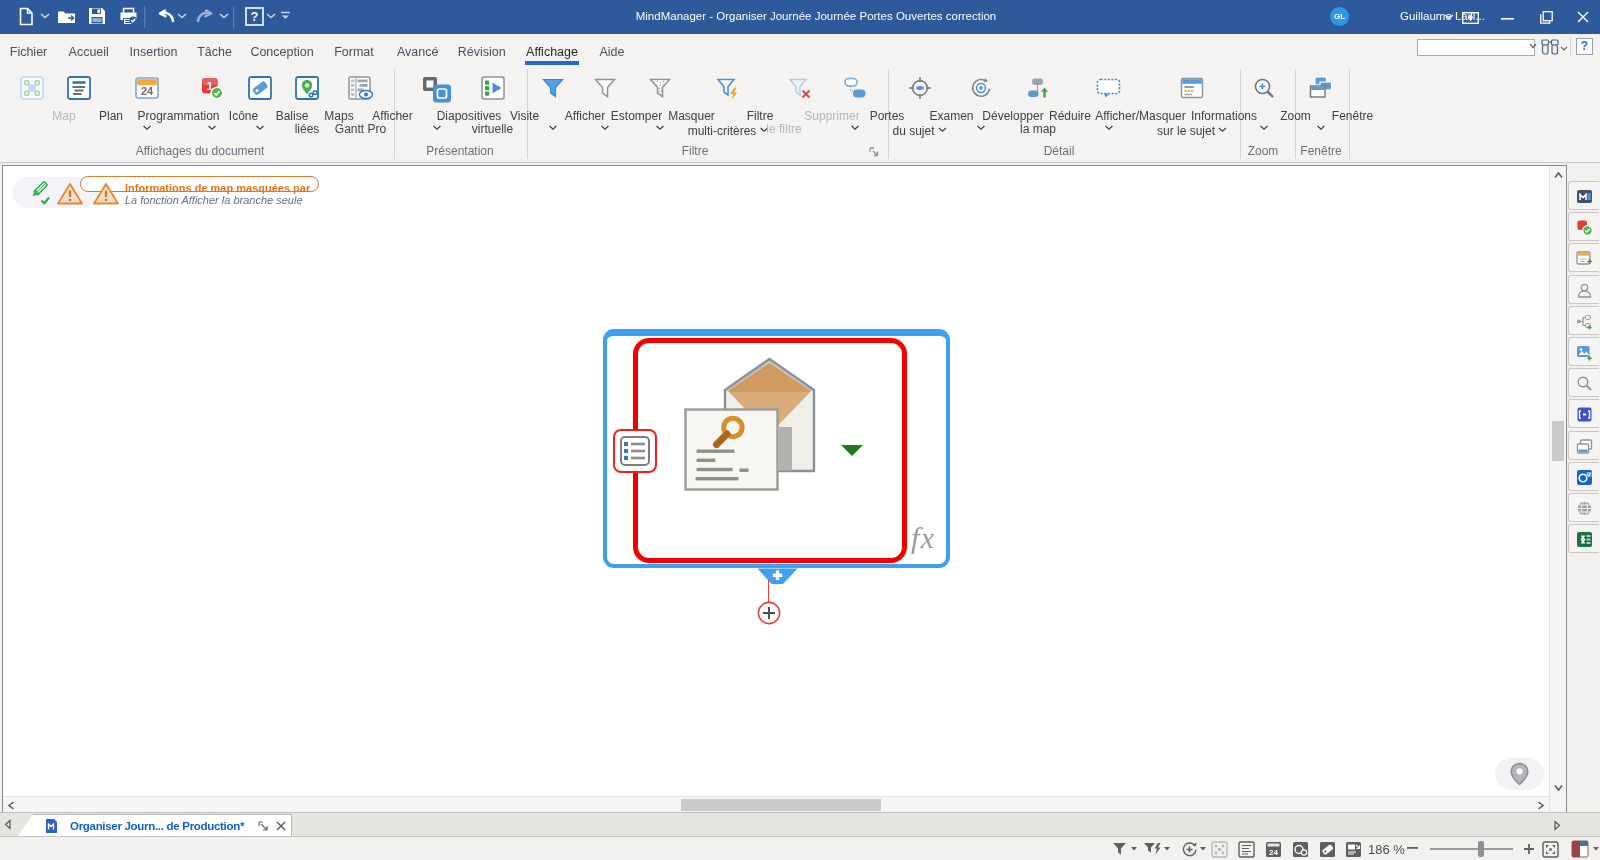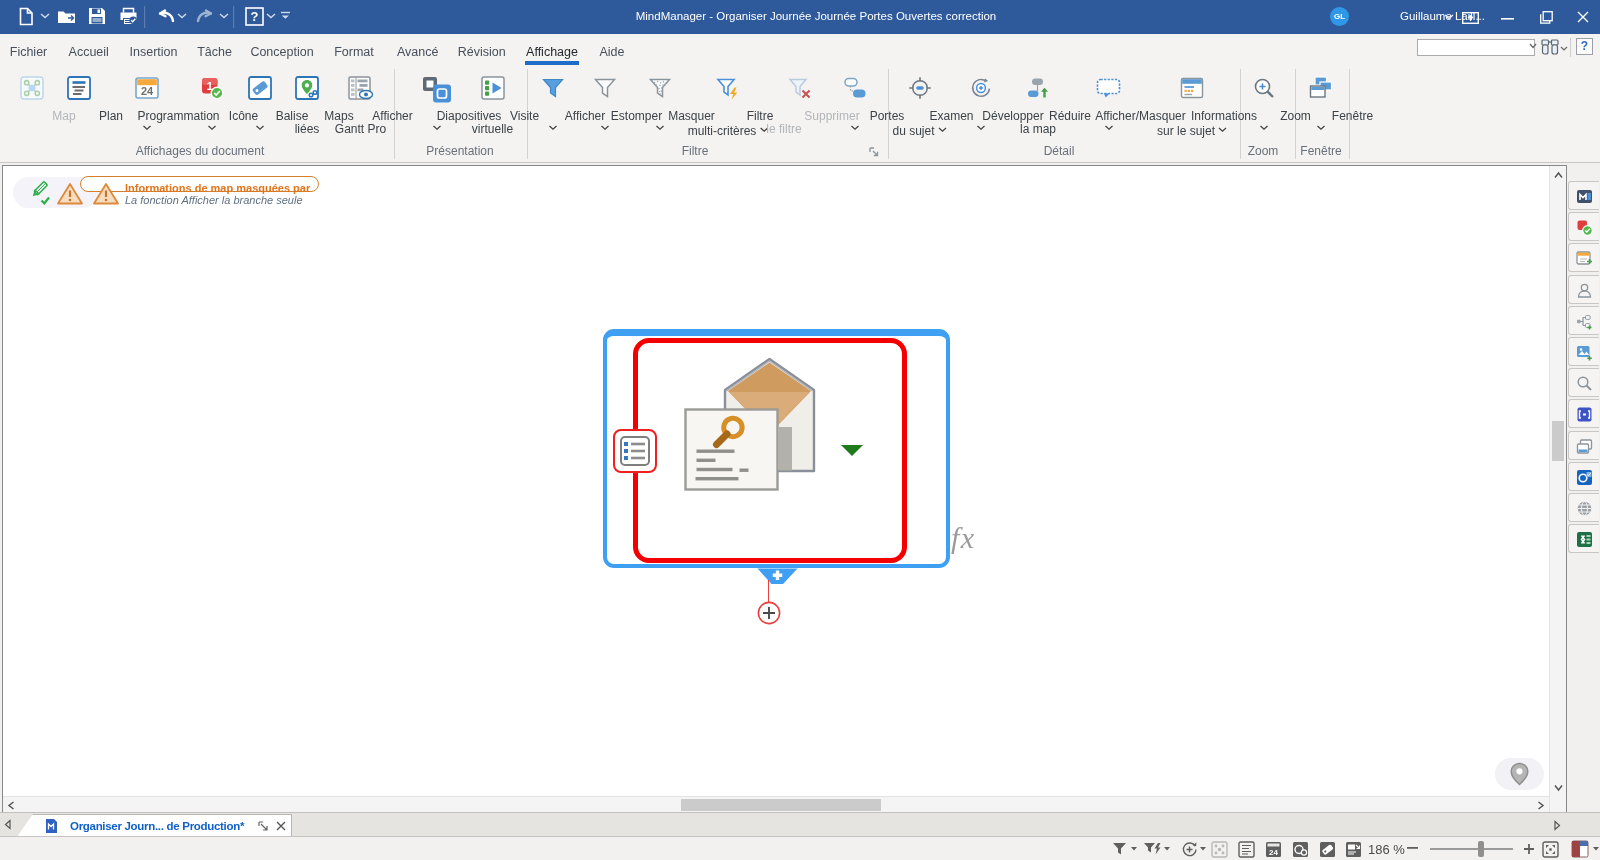--- a/index.html
+++ b/index.html
@@ -44,21 +44,21 @@
 
 #wbg { position:absolute; left:10px; top:11px; width:85px; height:31px; border-radius:16px; background:#f3f3f9; }
 #wpill { position:absolute; left:77px; top:10px; width:239px; height:16px; border-radius:16px; background:#fff; border:1.5px solid #d2802f; }
 #wpill .l1 { position:absolute; left:44px; top:4.5px; font-size:11px; font-weight:bold; color:#e0761c; white-space:nowrap; }
 #wpill .l2 { position:absolute; left:44px; top:16.5px; font-size:11px; font-style:italic; color:#5f7184; white-space:nowrap; }
 
 
 #bluebox { position:absolute; left:600px; top:163px; width:347px; height:239px; border:4px solid #3f9ff2; border-top-width:7px; border-radius:11px; background:#fff; }
 #redbox { position:absolute; left:630px; top:172px; width:274px; height:225px; border:5px solid #f40000; border-radius:16px; background:#fff; }
 #avant { position:absolute; left:650px; top:347px; width:200px; text-align:center; font-size:26px; font-weight:bold; color:#3f3f3f; letter-spacing:3px; }
-#fx { position:absolute; left:908px; top:355px; font-family:"Liberation Serif",serif; font-style:italic; font-size:30px; color:#9b9b9b; letter-spacing:1.5px;margin-left:40px; }
+#fx { position:absolute; left:908px; top:355px; font-family:"Liberation Serif",serif; font-style:italic; font-size:30px; color:#9b9b9b; letter-spacing:1.5px; }
 #lbadge { position:absolute; left:610px; top:263px; width:44px; height:44px; background:#fff; border:2px solid #f02020; border-radius:8px; }
 #lbadge .in { position:absolute; left:5px; top:5px; width:30px; height:30px; border:2.5px solid #7f7f7f; border-radius:5px; }
 
 
 #locpill { position:absolute; left:1492px; top:592px; width:49px; height:32px; border-radius:16px; background:#f1f1f6; }
 
 
 #rpanel { position:absolute; left:1567px; top:163px; width:33px; height:649px; background:#f1f0ee; }
 .ptab { position:absolute; left:1px; width:31px; height:29px; background:#f5f4f2; border:1px solid #c9c7c5; border-right:none; border-radius:3px 0 0 3px; }
 .ptab svg { position:absolute; left:7px; top:6px; }

